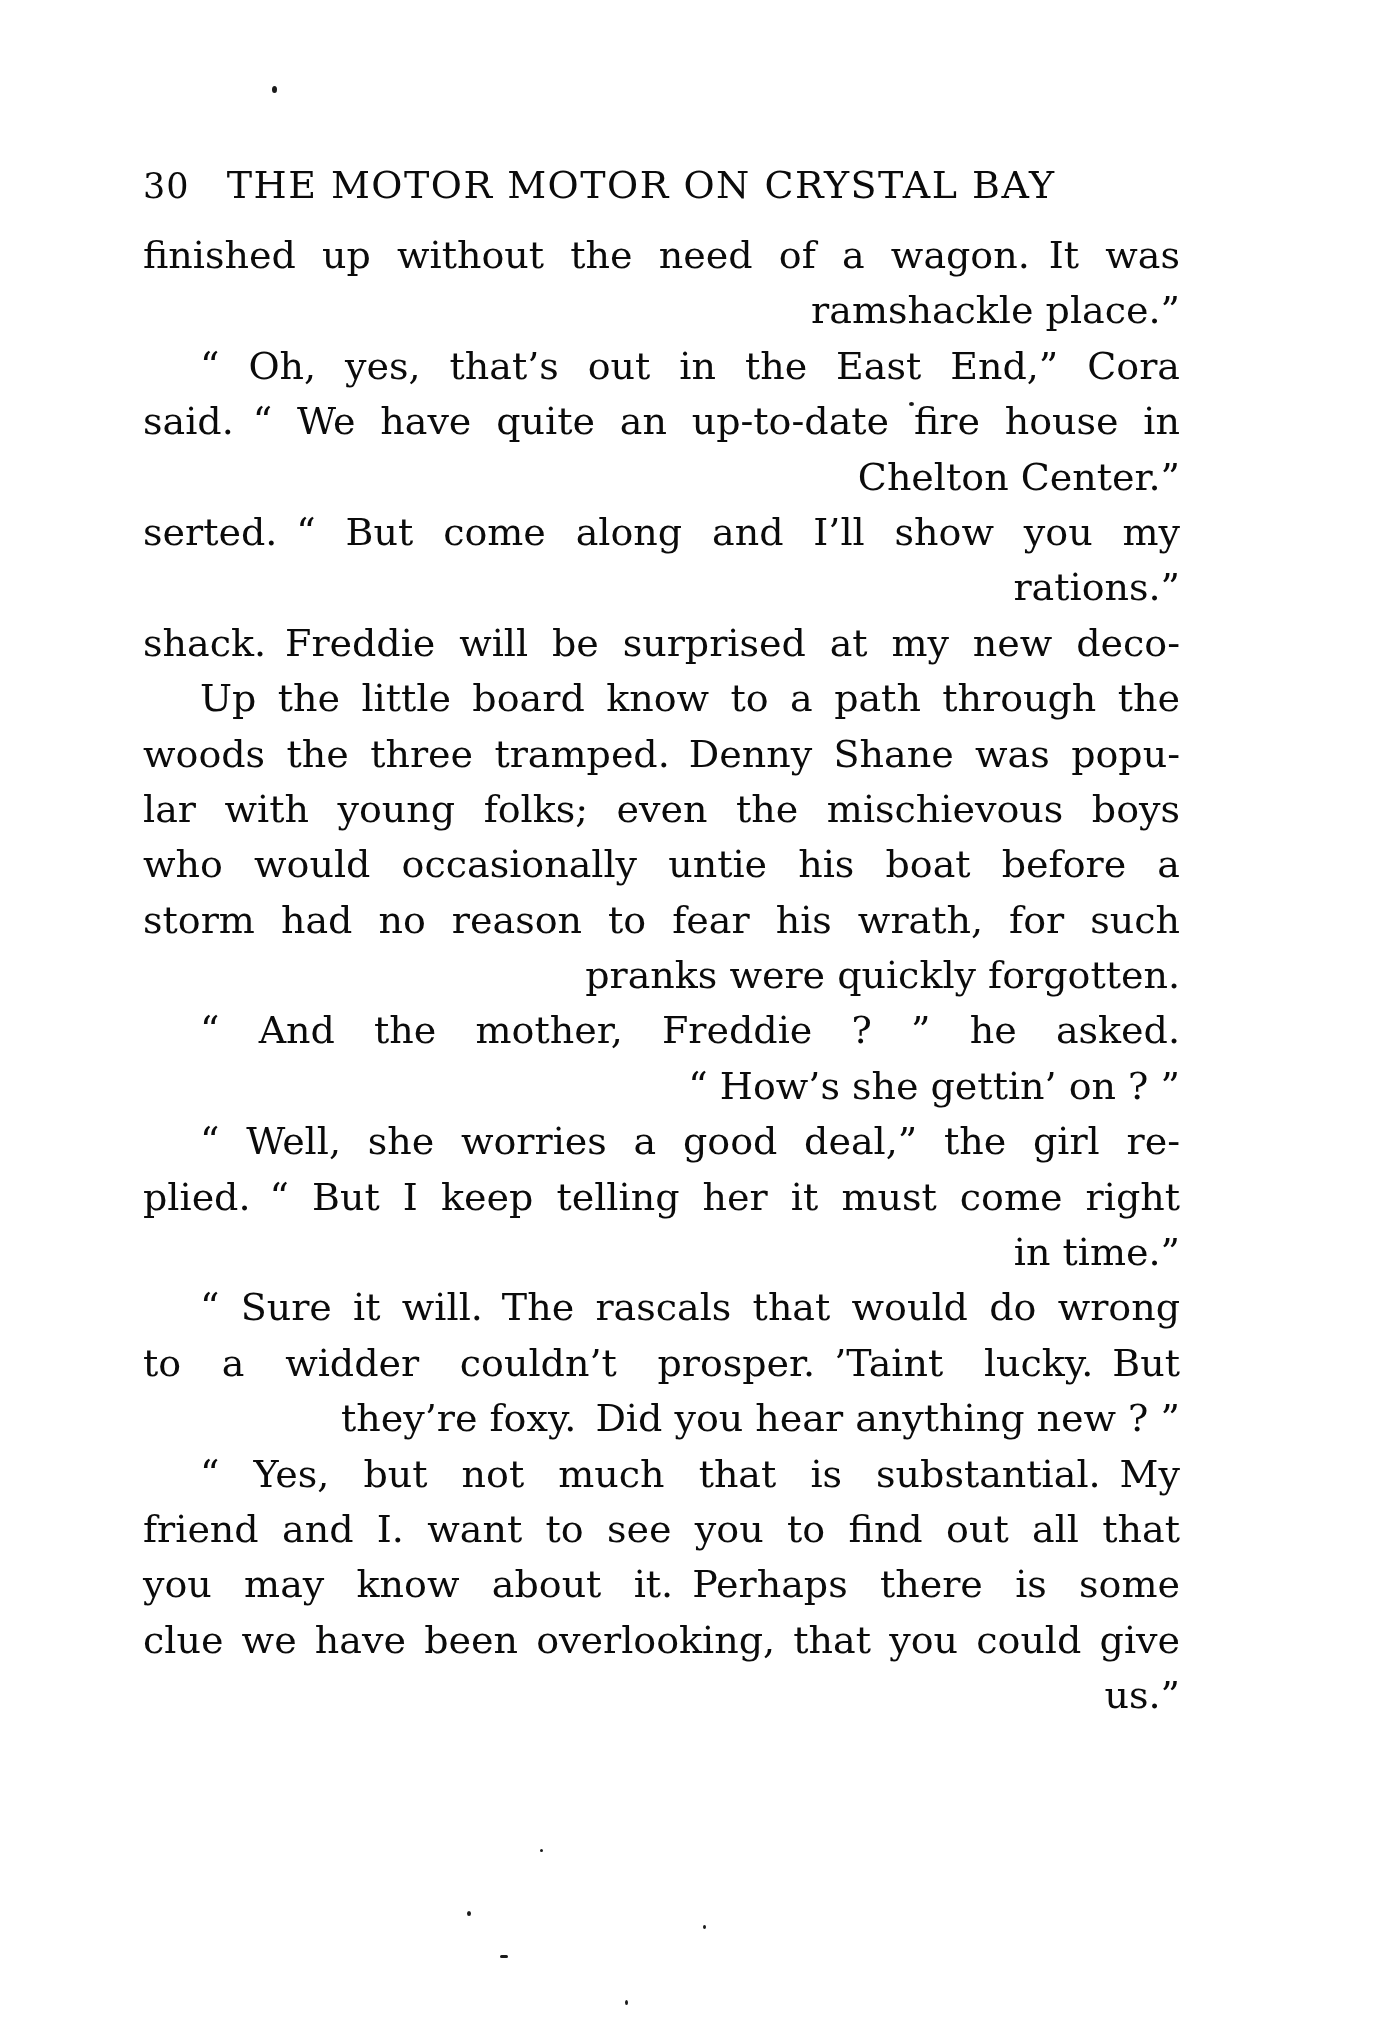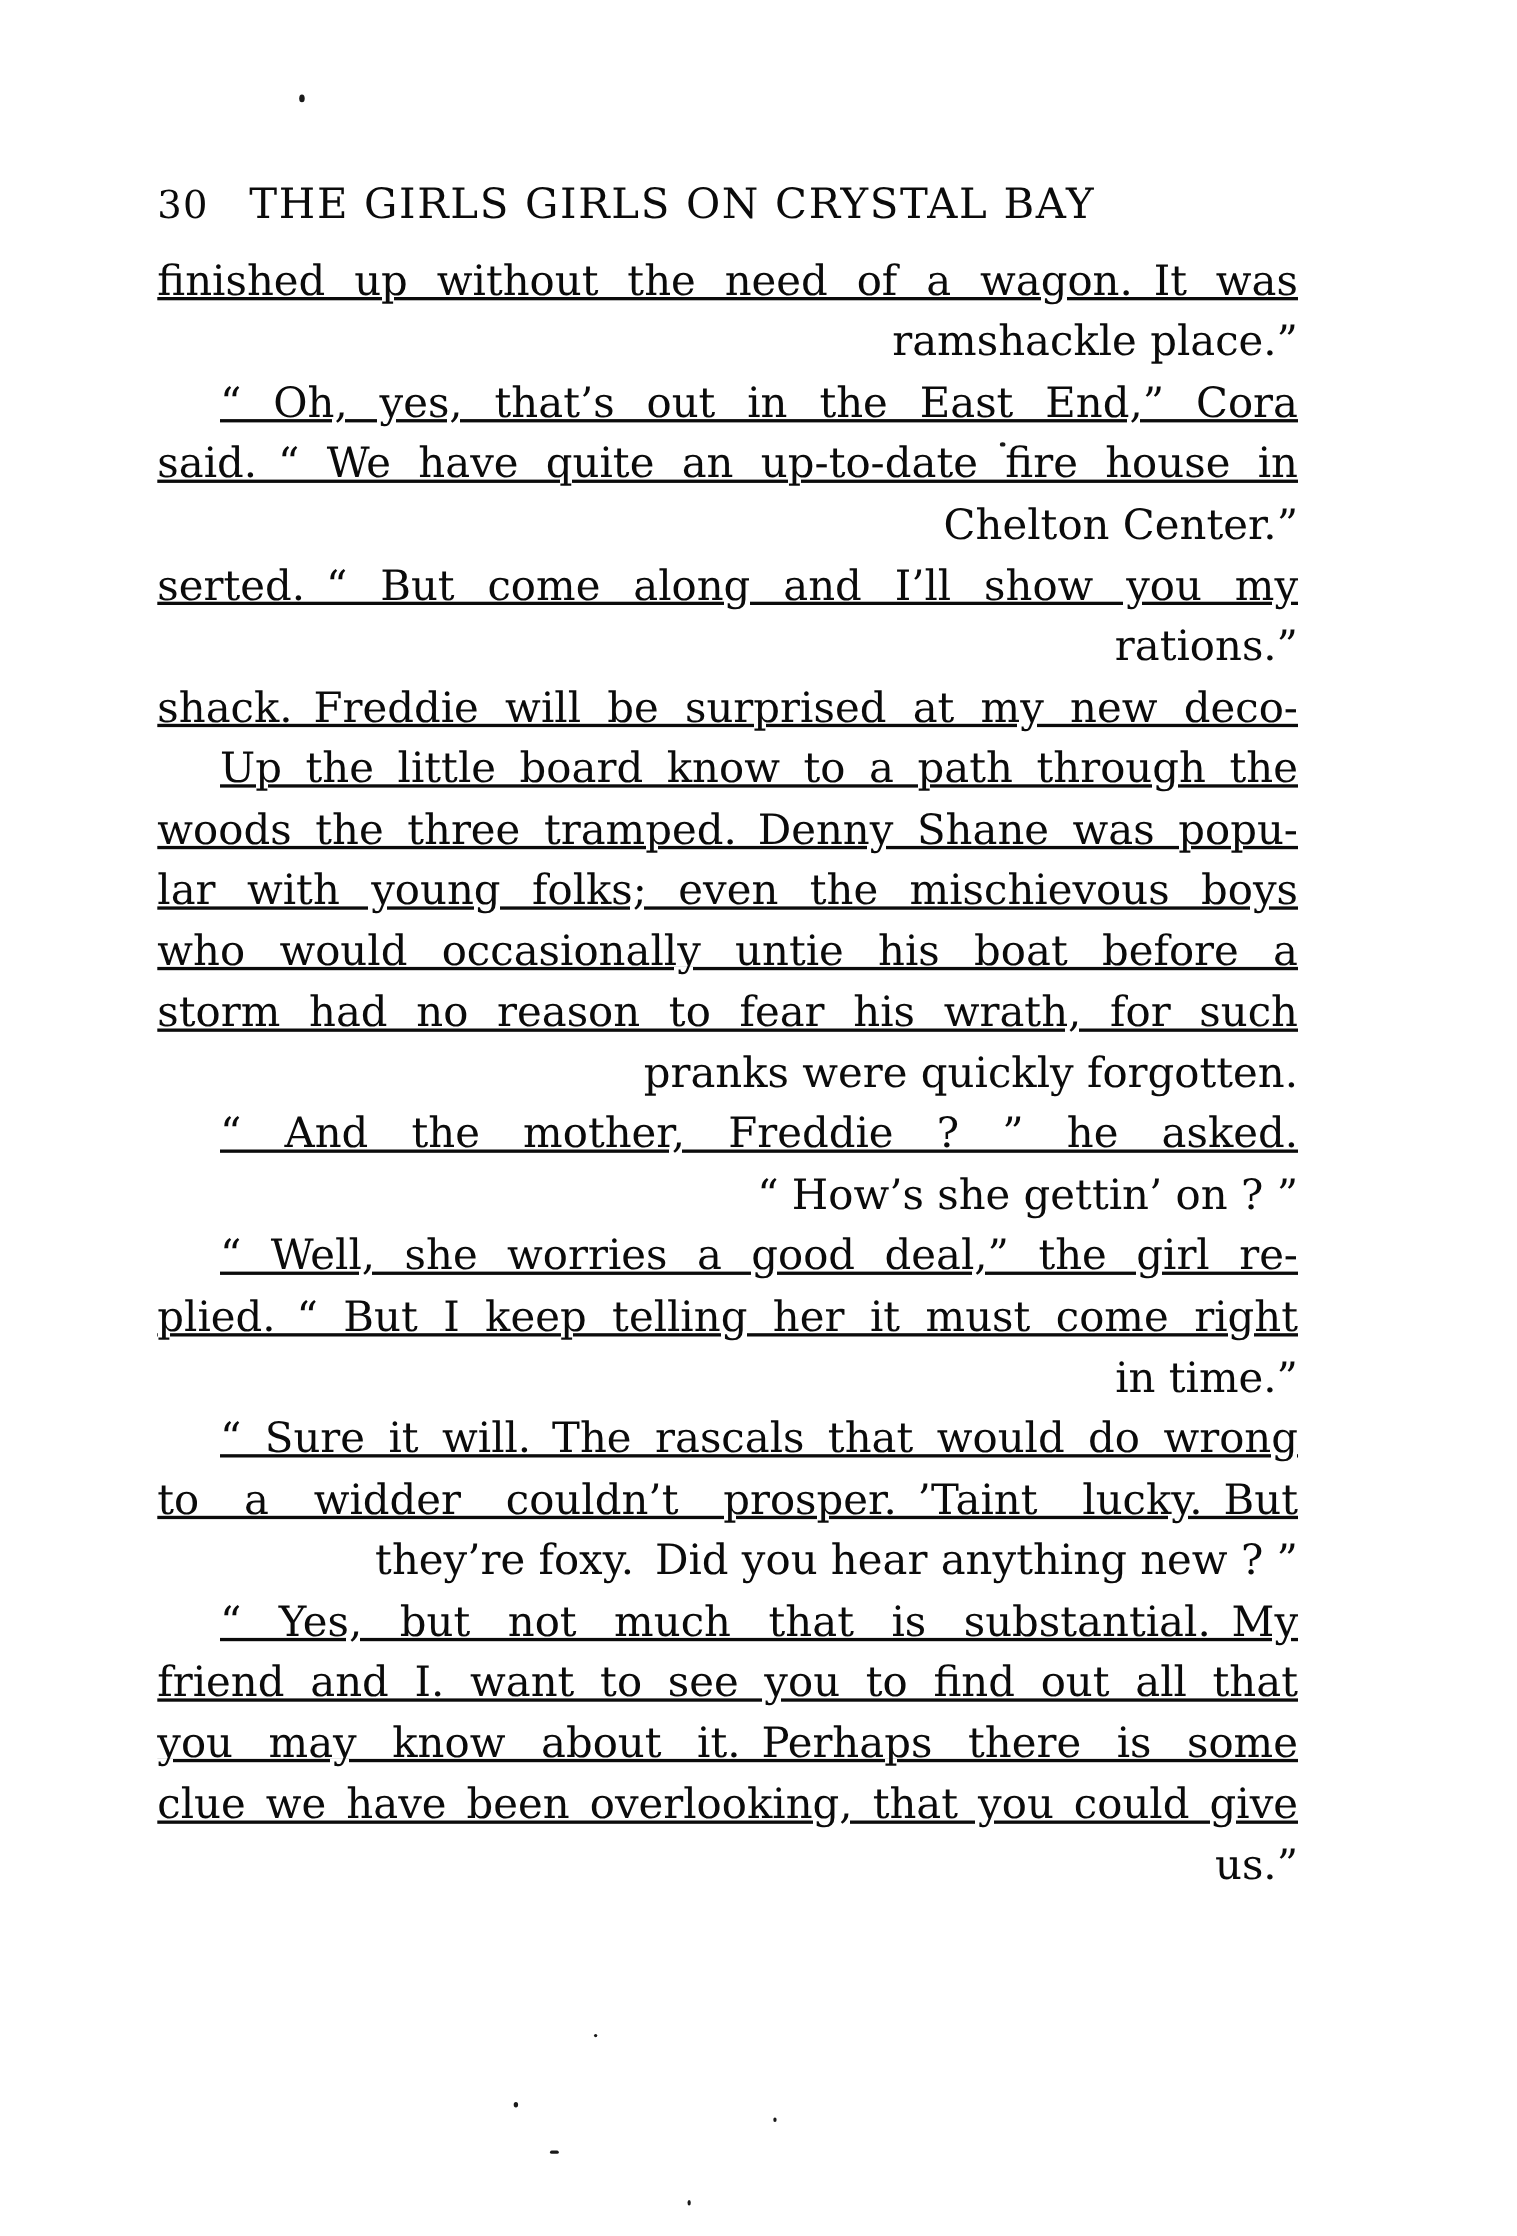--- a/index.html
+++ b/index.html
@@ -47,21 +47,20 @@
   .line {
     font-size: 38px;
     line-height: 55.4px;
     height: 55.4px;
     white-space: normal;
     text-align: right;
   }
   .line.justified {
     text-align: justify;
     text-align-last: justify;
-    text-decoration: underline;
   }
   .line.indent {
     text-indent: 57px;
   }
   
   .speck {
     position: absolute;
     background: #1a1a1a;
     border-radius: 50%;
   }
@@ -81,21 +80,21 @@
   <div class="speck s1"></div>
   <div class="speck s2"></div>
   <div class="speck s3"></div>
   <div class="speck s4"></div>
   <div class="speck s5"></div>
   <div class="speck s6"></div>
   <div class="speck s7"></div>
 
   <div class="header">
     <span class="page-number">30</span>
-    <span class="running-title">THE GIRLS GIRLS ON CRYSTAL BAY</span>
+    <span class="running-title">THE MOTOR MOTOR ON CRYSTAL BAY</span>
   </div>
 
   <div class="text-column">
 
   <div class="line justified">finished up without the need of a wagon. It was</div>
       <div class="line">ramshackle place.”</div>
       <div class="line indent justified">“ Oh, yes, that’s out in the East End,” Cora</div>
       <div class="line justified">said. “ We have quite an up-to-date fire house in</div>
       <div class="line">Chelton Center.”</div>
       <div class="line justified">serted. “ But come along and I’ll show you my</div>

